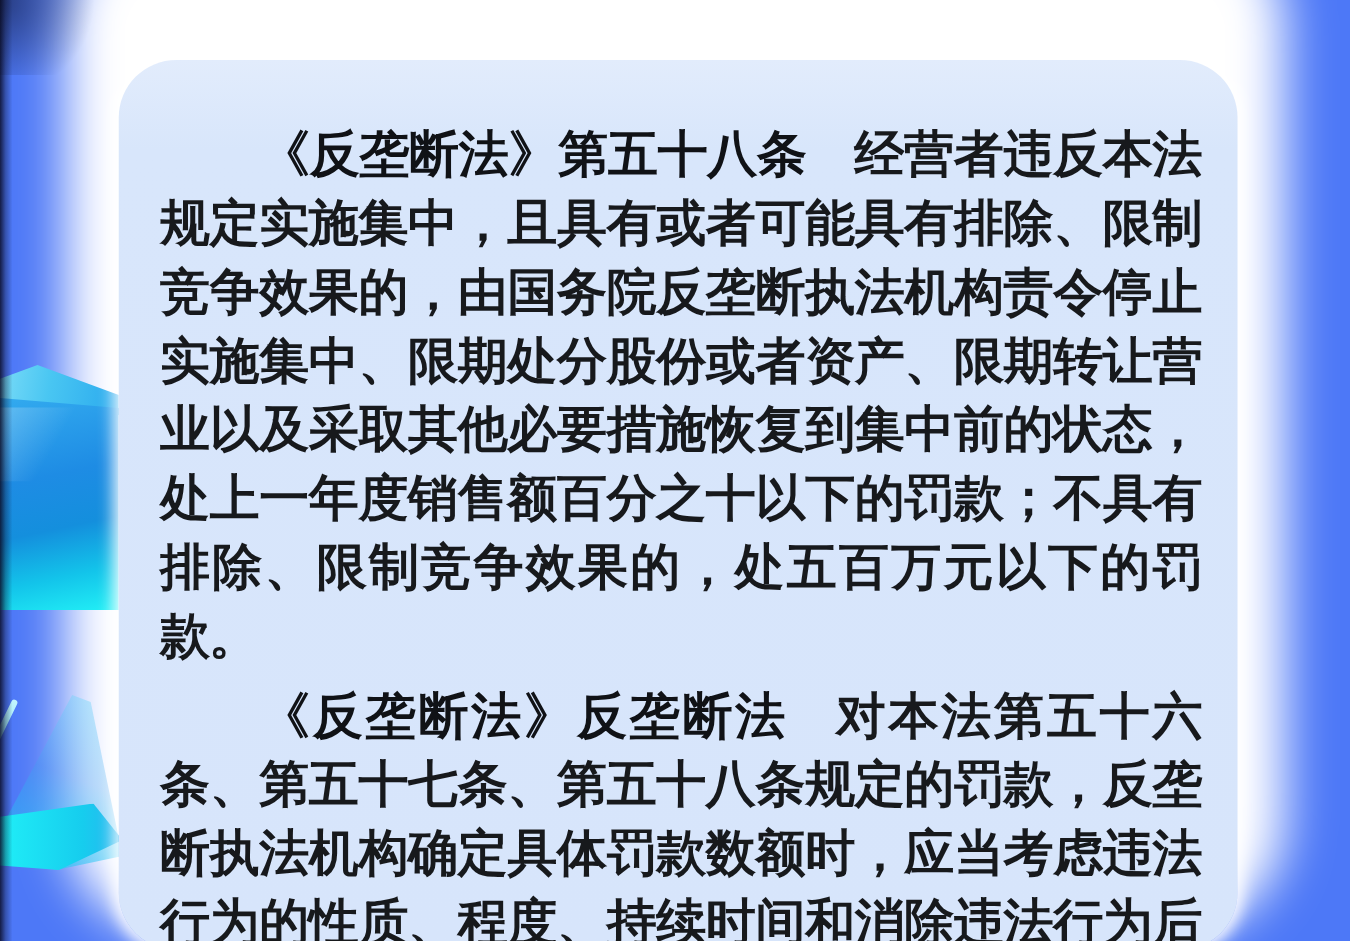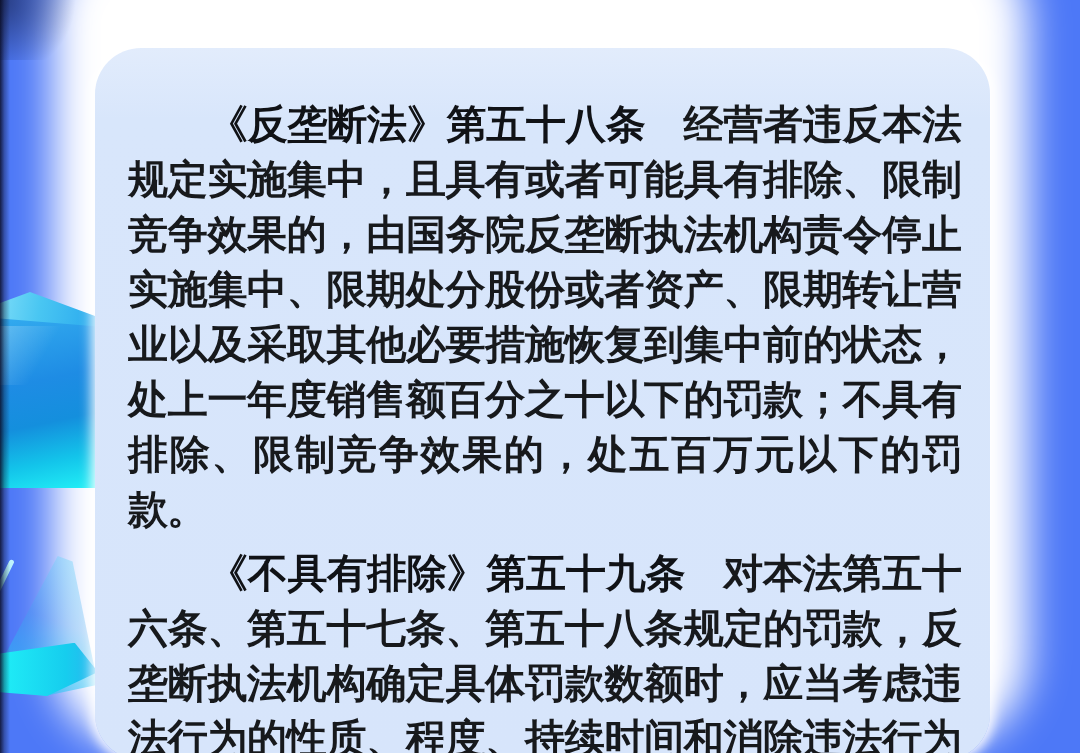--- a/index.html
+++ b/index.html
@@ -110,20 +110,20 @@
 
   <div class="deco-prism">
     <div class="prism-fill"></div>
     <div class="prism-base"></div>
     <div class="prism-stroke"></div>
   </div>
 
   <div class="card">
     <div class="card-text">
       <p class="paragraph"><span class="para-heading">《反垄断法》第五十八条</span><span>经营者违反本法规定实施集中，且具有或者可能具有排除、限制竞争效果的，由国务院反垄断执法机构责令停止实施集中、限期处分股份或者资产、限期转让营业以及采取其他必要措施恢复到集中前的状态，处上一年度销售额百分之十以下的罚款；不具有排除、限制竞争效果的，处五百万元以下的罚款。</span></p>
-      <p class="paragraph"><span class="para-heading">《不具有排除》第五十九条</span><span>对本法第五十六条、第五十七条、第五十八条规定的罚款，反垄断执法机构确定具体罚款数额时，应当考虑违法行为的性质、程度、持续时间和消除违法行为后果的情况等因素。</span></p>
+      <p class="paragraph"><span class="para-heading">《反垄断法》反垄断法</span><span>对本法第五十六条、第五十七条、第五十八条规定的罚款，反垄断执法机构确定具体罚款数额时，应当考虑违法行为的性质、程度、持续时间和消除违法行为后果的情况等因素。</span></p>
     </div>
   </div>
 
   <div class="edge-left"></div>
   <div class="corner-dark"></div>
 
 </div>
 
 </body></html>

